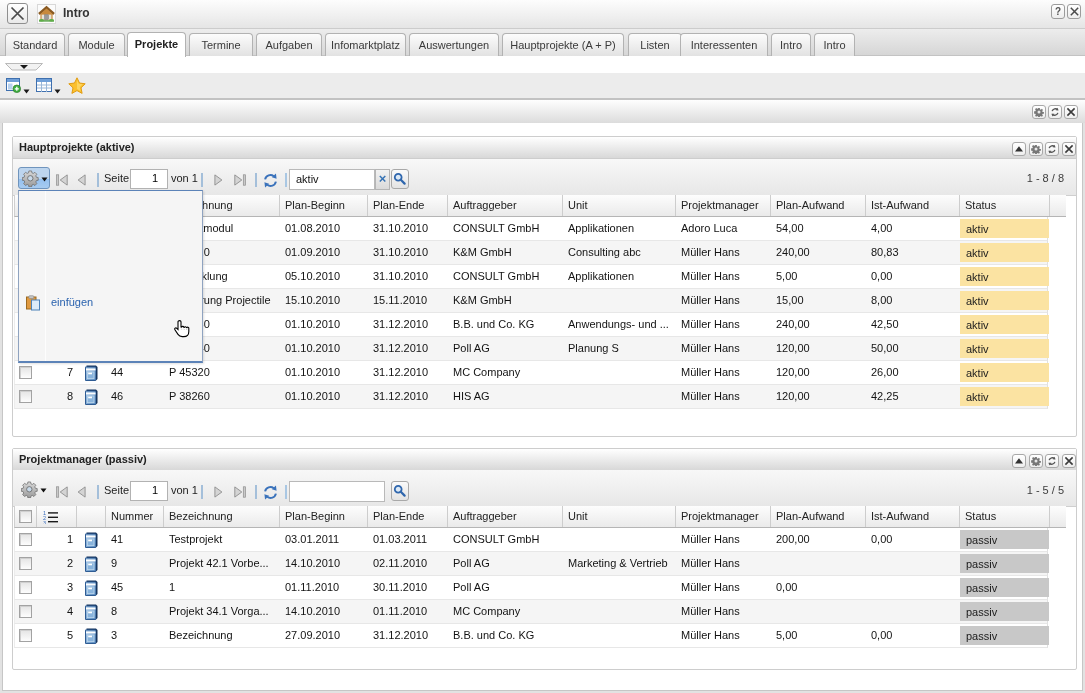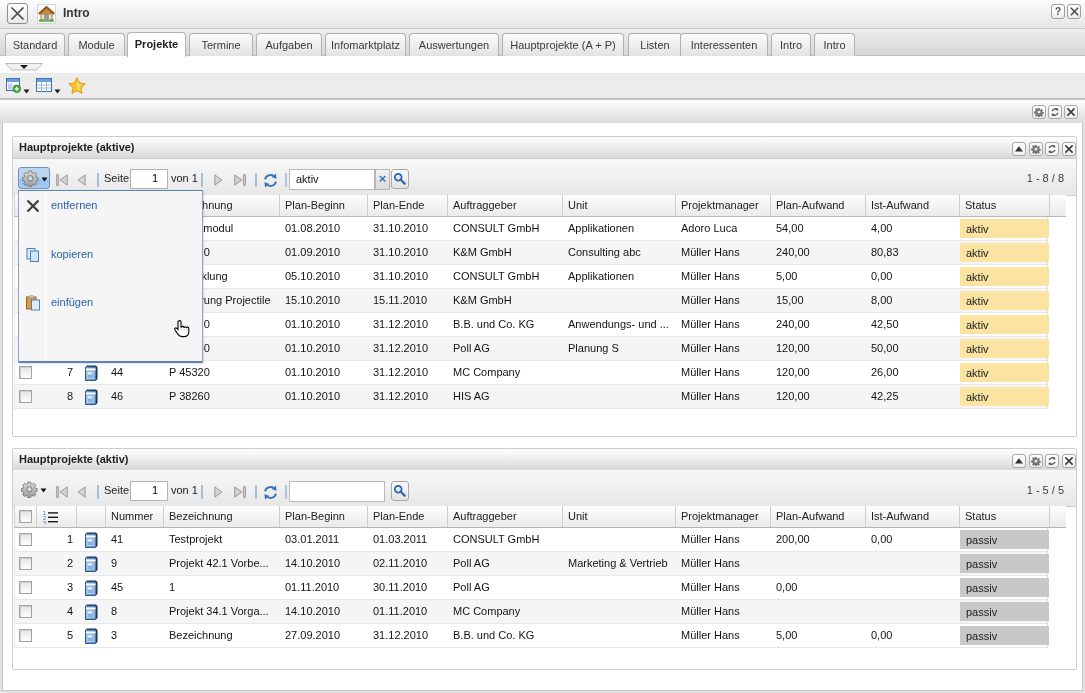--- a/index.html
+++ b/index.html
@@ -461,21 +461,21 @@
     <div class="cell" style="left:358px;width:71px">31.12.2010</div>
     <div class="cell" style="left:438px;width:106px">HIS AG</div>
     <div class="cell" style="left:553px;width:104px"></div>
     <div class="cell" style="left:666px;width:86px">Müller Hans</div>
     <div class="cell" style="left:761px;width:86px">120,00</div>
     <div class="cell" style="left:856px;width:85px">42,25</div>
     <div class="stc" style="background:#fbe3a2">aktiv</div>
   </div>
 <div class="panel" style="top:448px;height:222px">
     <div class="phdr">
-      <span class="ttl">Hauptprojekte (aktiv)</span>
+      <span class="ttl">Projektmanager (passiv)</span>
     </div>
   </div>
 <div class="tbtn" style="left:1012px;top:454px;width:14px;height:14px"><svg width="10" height="10" viewBox="0 0 10 10" style="margin:1px">
       <path d="M5 2.2 L9 7.4 H1z" fill="#333"></path>
     </svg></div>
 <div class="tbtn" style="left:1029px;top:454px;width:14px;height:14px"><svg width="10" height="10" viewBox="0 0 16 16" style="margin:1px">
       <path d="M6.6 1.5h2.8v2l1.6 0.7 1.5-1.3 1.9 1.9-1.3 1.5 0.7 1.6h2v2.8h-2l-0.7 1.6 1.3 1.5-1.9 1.9-1.5-1.3-1.6 0.7v2H6.6v-2l-1.6-0.7-1.5 1.3-1.9-1.9 1.3-1.5-0.7-1.6h-2V6.6h2l0.7-1.6-1.3-1.5 1.9-1.9 1.5 1.3 1.6-0.7z" fill="#777"></path>
       <circle cx="8" cy="8" r="2.4" fill="#e8e8e8"></circle>
     </svg></div>
 <div class="tbtn" style="left:1045px;top:454px;width:14px;height:14px"><svg width="10" height="10" viewBox="0 0 16 16" style="margin:1px">
@@ -709,33 +709,20 @@
     <div class="cell" style="left:358px;width:71px">31.12.2010</div>
     <div class="cell" style="left:438px;width:106px">B.B. und Co. KG</div>
     <div class="cell" style="left:553px;width:104px"></div>
     <div class="cell" style="left:666px;width:86px">Müller Hans</div>
     <div class="cell" style="left:761px;width:86px">5,00</div>
     <div class="cell" style="left:856px;width:85px">0,00</div>
     <div class="stc" style="background:#c8c8c8">passiv</div>
   </div>
 <div id="menu">
     <div class="gut"></div>
-    <div class="mitem" style="top:3px;">
-      <div class="mico"><svg width="16" height="16" viewBox="0 0 16 16">
-          <path d="M2.5 2.5 L13.5 13.5 M13.5 2.5 L2.5 13.5" stroke="#3d3d3d" stroke-width="2.2"></path>
-        </svg></div>
-      <div class="mtxt" style="">entfernen</div>
-    </div>
-    <div class="mitem" style="top:51.6px;">
-      <div class="mico"><svg width="16" height="16" viewBox="0 0 16 16">
-          <rect x="2" y="1.5" width="8" height="10.5" fill="#dcebf8" stroke="#4d82b8" stroke-width="1"></rect>
-          <rect x="5.5" y="4" width="8" height="10.5" fill="#cfe4f7" stroke="#4d82b8" stroke-width="1"></rect>
-        </svg></div>
-      <div class="mtxt" style="">kopieren</div>
-    </div>
     <div class="mitem" style="top:100.2px;text-decoration:underline;">
       <div class="mico"><svg width="16" height="16" viewBox="0 0 16 16">
           <rect x="1.5" y="2" width="9.5" height="12" fill="#e0993f" stroke="#9c6a20" stroke-width="1"></rect>
           <rect x="3.8" y="0.8" width="5" height="2.6" rx="0.8" fill="#c9c9c9" stroke="#8a8a8a" stroke-width="0.7"></rect>
           <rect x="6.5" y="5" width="8" height="10" fill="#dcebf8" stroke="#4d82b8" stroke-width="1"></rect>
         </svg></div>
       <div class="mtxt" style="">einfügen</div>
     </div>
   </div>
 <div class="abs" style="left:172px;top:320px;z-index:60"><svg width="19" height="19" viewBox="0 0 19 19">

